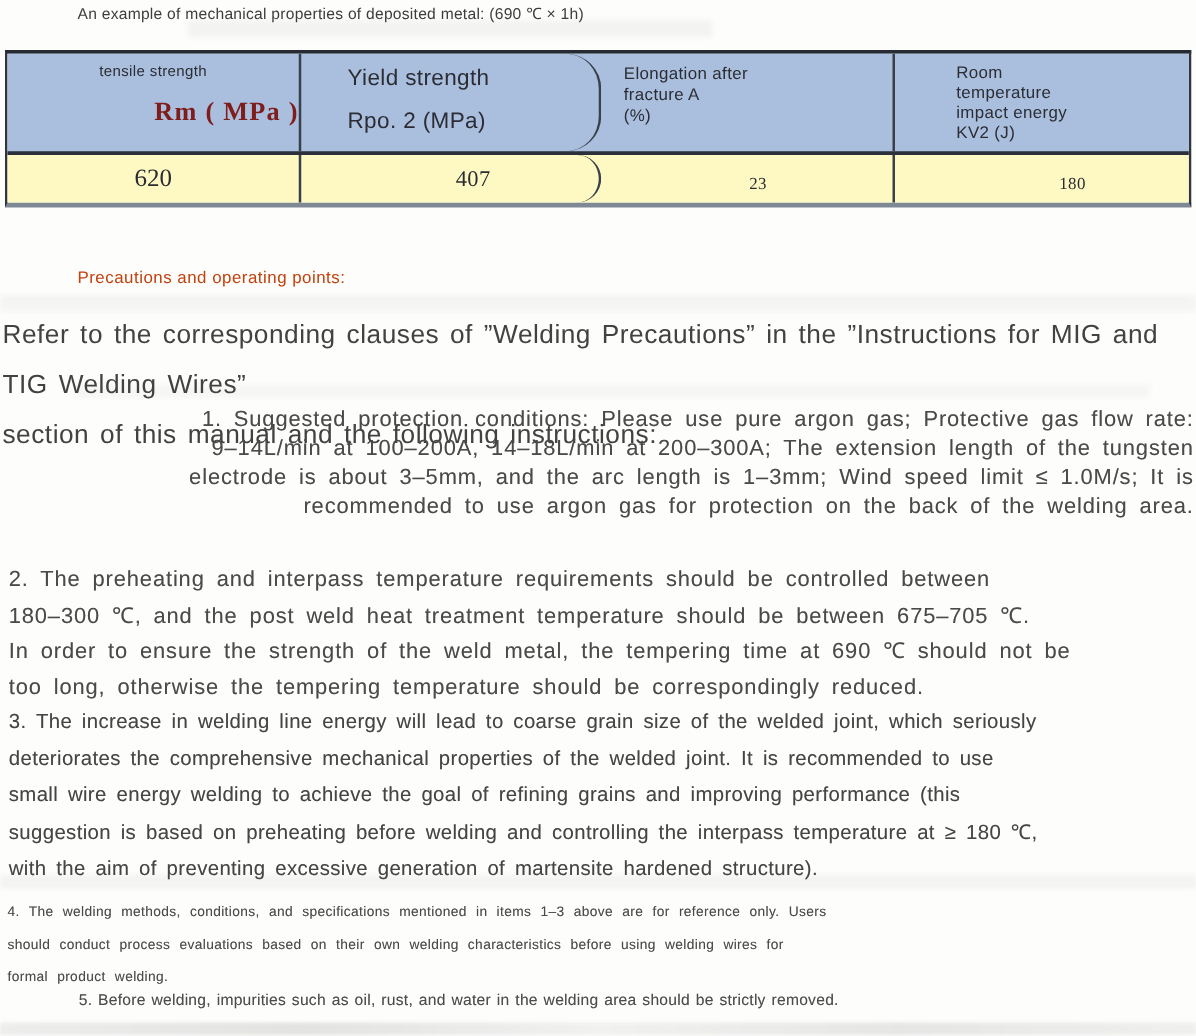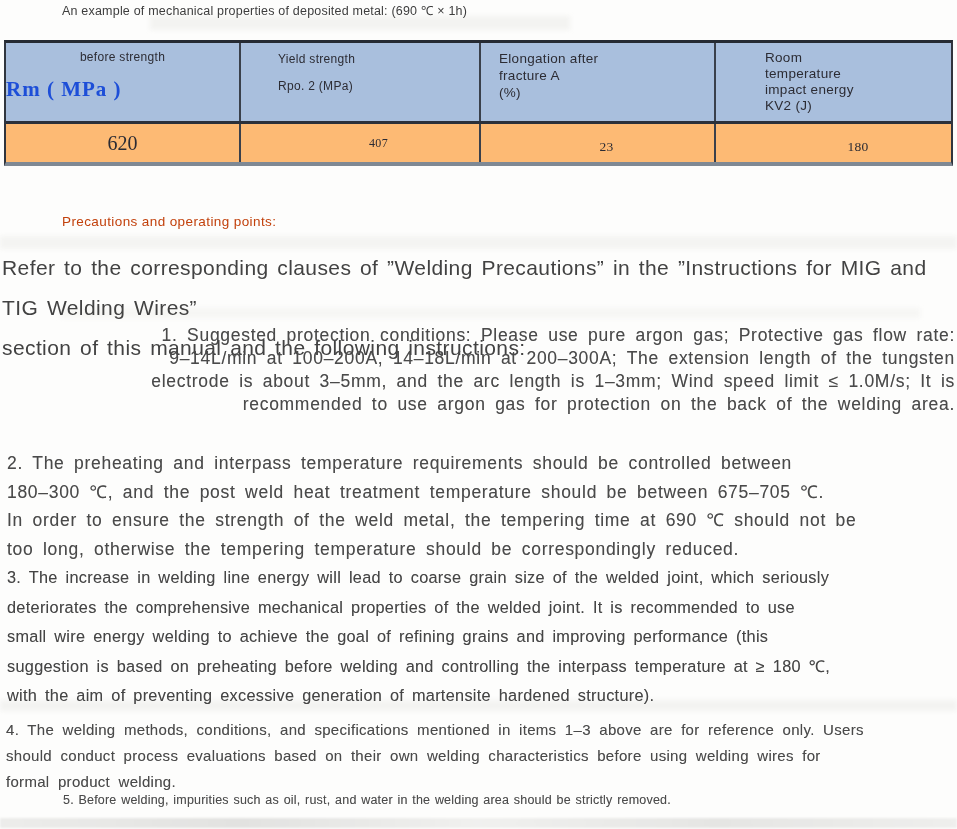--- a/index.html
+++ b/index.html
@@ -25,72 +25,72 @@
   
   .tbl{
     position:absolute;left:4px;top:40px;width:949px;
     border-top:3px solid #262b33;
     border-left:2px solid #30353e;
     border-right:2px solid #30353e;
     border-bottom:4px solid #7f8994;
     box-sizing:border-box;
   }
   .thead{display:flex;height:78px;background:#a9bfdd;border-bottom:3px solid #2b303a;}
-  .trow{display:flex;height:38px;background:#fdba74;}
+  .trow{display:flex;height:38px;background:#fef9c3;}
   .hcell,.vcell{box-sizing:border-box;}
   .hcell{border-right:2px solid #3a404b;color:#2c2c34;}
   .vcell{border-right:2px solid #3a404b;display:flex;align-items:center;justify-content:center;
     font-family:"Liberation Serif", serif;font-size:20px;color:#2b2b33;}
   .c1{width:235px;}
   .c2{width:240px;}
   .c3{width:235px;}
   .c4{flex:1;}
   .last{border-right:none;border-radius:11px;}
   .c1 .small{font-size:12px;text-align:center;margin-top:7px;letter-spacing:.3px;}
   .c1 .formula{font-family:"Liberation Serif", serif;font-weight:bold;font-size:21px;
-    text-align:left;margin-top:13px;letter-spacing:1px;color:#1d4ed8;}
-  .c2{padding-left:37px;font-size:12px;letter-spacing:.3px;}
+    text-align:right;margin-top:13px;letter-spacing:1px;color:#7f1d1d;}
+  .c2{padding-left:37px;font-size:18px;letter-spacing:.3px;border-radius:28px;}
   .c2 .l1{margin-top:9px;}
   .c2 .l2{margin-top:13px;}
   .pre{white-space:pre-line;}
   .c3{padding-left:18px;padding-top:7px;font-size:13.5px;line-height:17px;letter-spacing:.3px;}
   .c4{padding-left:49px;padding-top:7px;font-size:13.5px;line-height:16px;letter-spacing:.3px;}
 
   
   .heading{
     position:absolute;left:62px;top:214px;font-size:13.5px;color:#c2410c;letter-spacing:.4px;
   }
   .intro{
     position:absolute;left:2px;top:248px;width:954px;
     font-size:21px;line-height:40px;color:#424242;
     letter-spacing:.4px;word-spacing:2.5px;
   }
   .para{position:absolute;left:7px;width:948px;color:#4a4a4a;text-shadow:0 0 .4px rgba(70,70,70,.35);}
   .p1{top:324px;font-size:17.5px;line-height:23px;letter-spacing:.7px;word-spacing:4px;text-align:right;}
   .p2{top:449px;font-size:17.5px;line-height:28.5px;letter-spacing:.7px;word-spacing:4px;}
   .p3{top:563px;font-size:16.3px;line-height:29.5px;letter-spacing:.3px;word-spacing:3px;color:#454545;}
-  .p4{top:717px;left:6px;font-size:15px;line-height:26px;letter-spacing:.3px;word-spacing:4px;}
+  .p4{top:717px;left:6px;font-size:11px;line-height:26px;letter-spacing:.3px;word-spacing:4px;}
   .p5{top:793px;left:63px;font-size:12.5px;letter-spacing:.2px;word-spacing:1px;color:#4c4c4c;}
 </style>
 </head>
 <body>
 
 <div>
 
   <div class="artifact a-title"></div>
   <div class="artifact a-intro"></div>
   <div class="artifact a-mid"></div>
   <div class="artifact a-low"></div>
 
   <div class="page-title">An example of mechanical properties of deposited metal: (690 ℃ × 1h)</div>
 
   <div class="tbl">
     <div class="thead">
       <div class="hcell c1">
-        <div class="small">before strength</div>
+        <div class="small">tensile strength</div>
         <div class="formula">Rm ( MPa )</div>
       </div>
       <div class="hcell c2">
         <div class="l1">Yield strength</div>
         <div class="l2">Rpo. 2 (MPa)</div>
       </div>
       <div class="hcell c3 pre">Elongation after
 fracture A
 (%)</div>
       <div class="hcell c4 pre last">Room

